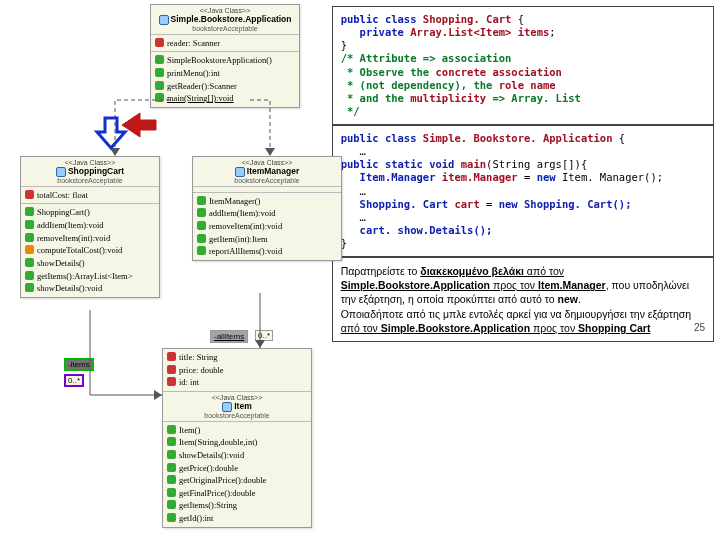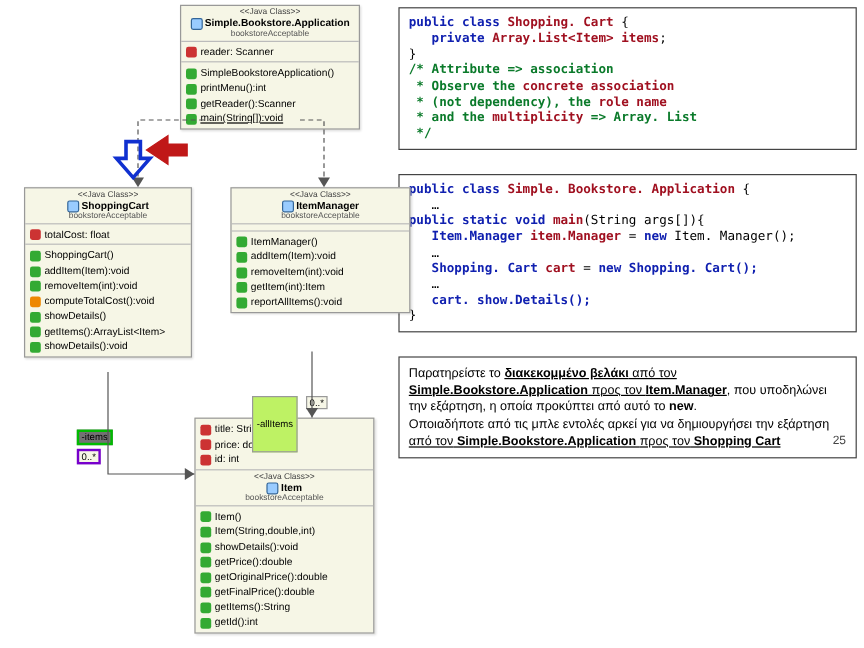--- a/index.html
+++ b/index.html
@@ -1,42 +1,42 @@
 <!DOCTYPE html>
 <html><head>
 <meta charset="utf-8">
 <style>
   * { box-sizing: border-box; margin: 0; padding: 0; }
   body { width: 720px; height: 540px; font-family: Verdana, Geneva, sans-serif; font-size: 8.5px; background: #fff; position: relative; }
   .wrap { display: flex; width: 720px; height: 540px; }
   .left { width: 350px; position: relative; padding: 4px 4px 4px 4px; }
-  .right { width: 410px; padding: 6px 6px 6px 0; display: flex; flex-direction: column; gap: 20px; }
+  .right { width: 410px; padding: 6px 6px 6px 0; display: flex; flex-direction: column; gap: 0; }
   .uml { position: absolute; background: #f6f6e6; border: 1px solid #999; box-shadow: 1px 1px 2px rgba(0,0,0,0.15); }
   .uml .section { border-bottom: 1px solid #bbb; padding: 2px 4px; }
   .uml .section:last-child { border-bottom: none; }
   .uml .title { text-align: center; }
   .stereo { color: #444; font-size: 7px; }
   .cname { font-weight: bold; }
   .cname .ico { display:inline-block; width:10px; height:10px; background:#9cf; border:1px solid #369; border-radius:2px; vertical-align:middle; margin-right:2px;}
   .pkg { font-size: 7px; color: #555; }
-  .row { display: flex; align-items: flex-end; padding: 1px 0; line-height: 1.25; }
+  .row { display: flex; align-items: flex-start; padding: 1px 0; line-height: 1.25; font-family: Liberation Serif, serif; }
   .vis { display:inline-block; width:9px; height:9px; border-radius:2px; margin-right:3px; }
   .vis.red { background:#c33; }
   .vis.grn { background:#3a3; }
   .vis.ora { background:#e80; }
   .codebox { border: 1px solid #444; padding: 6px 8px; font-family: "Lucida Console", Monaco, monospace; font-size: 10.5px; line-height: 1.25; white-space: pre; }
   .c-blue { color: #1020b0; font-weight: bold; }
   .c-green { color: #0a7a2a; font-weight: bold; }
   .c-red { color: #a01020; font-weight: bold; }
   .para { border: 1px solid #444; padding: 6px 8px; font-family: Verdana, sans-serif; font-size: 10.5px; line-height: 1.35; }
   .u { text-decoration: underline; }
   .b { font-weight: bold; }
   .pagen { font-size: 10px; color: #444; }
   svg.overlay { position:absolute; left:0; top:0; pointer-events:none; }
-  .small-box { position:absolute; background:#bef264; border:1px solid #999; font-size:8px; padding:18px 3px;}
+  .small-box { position:absolute; background:#a3a3a3; border:1px solid #999; font-size:8px; padding:1px 3px;text-decoration:underline;}
   .mult { position:absolute; font-size:8px; background:#f6f6e6; border:1px solid #999; padding:0 2px;}
   .itemslbl { position:absolute; font-size:8px; background:#737373; border:1px solid #999; padding:0 2px;}
 </style>
 </head>
 <body>
 
 <div class="wrap">
   <div class="left">
 
     <div class="uml" style="left:150px; top:4px; width:150px;">

